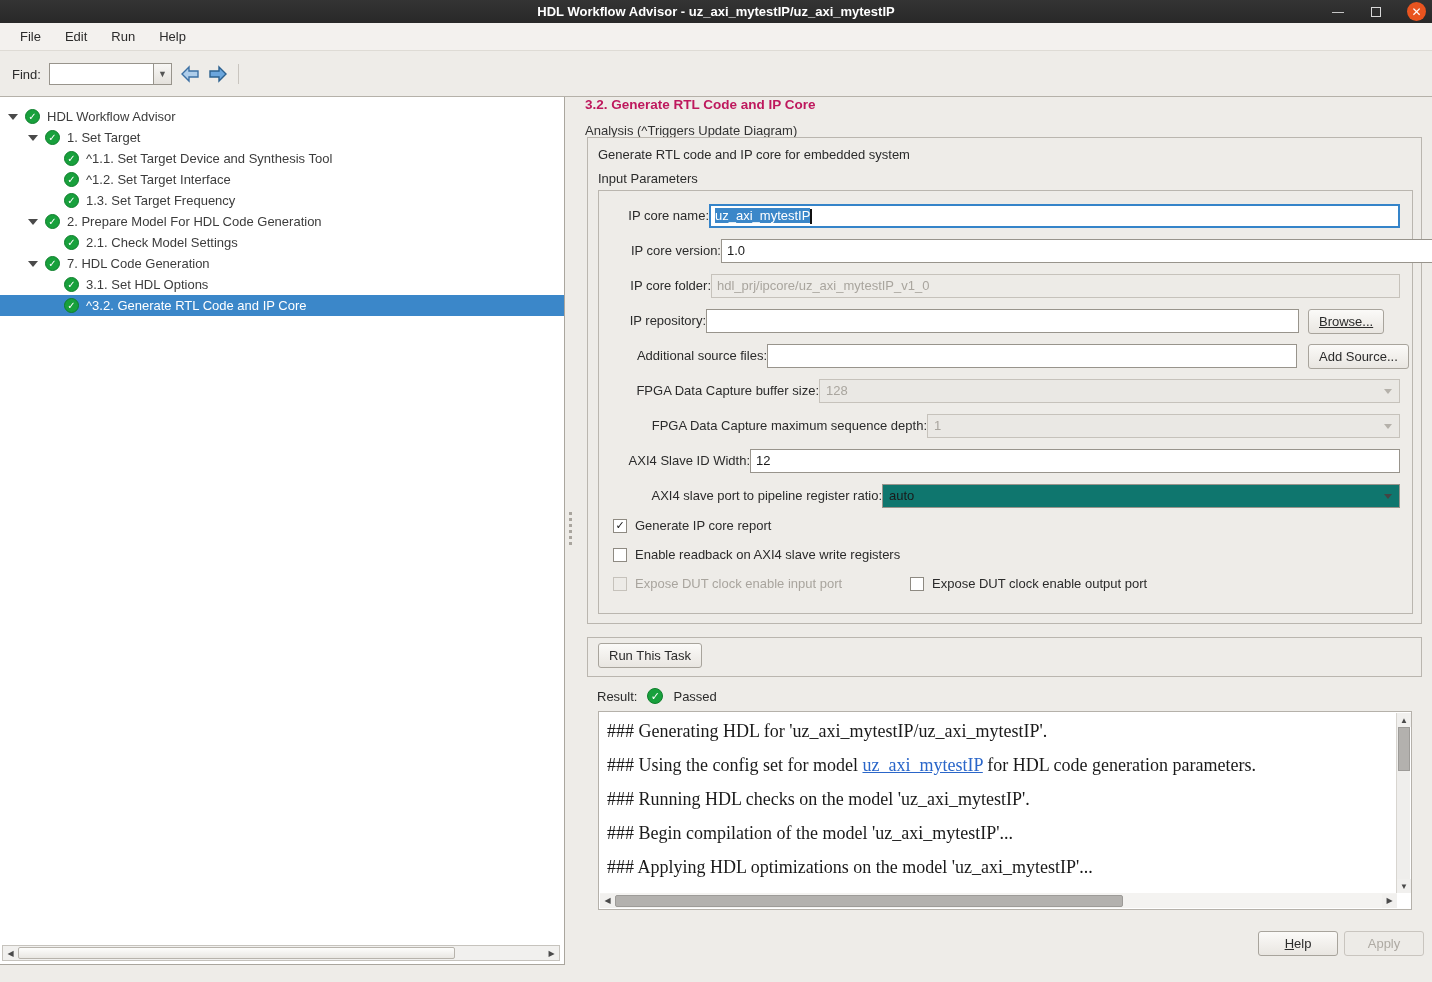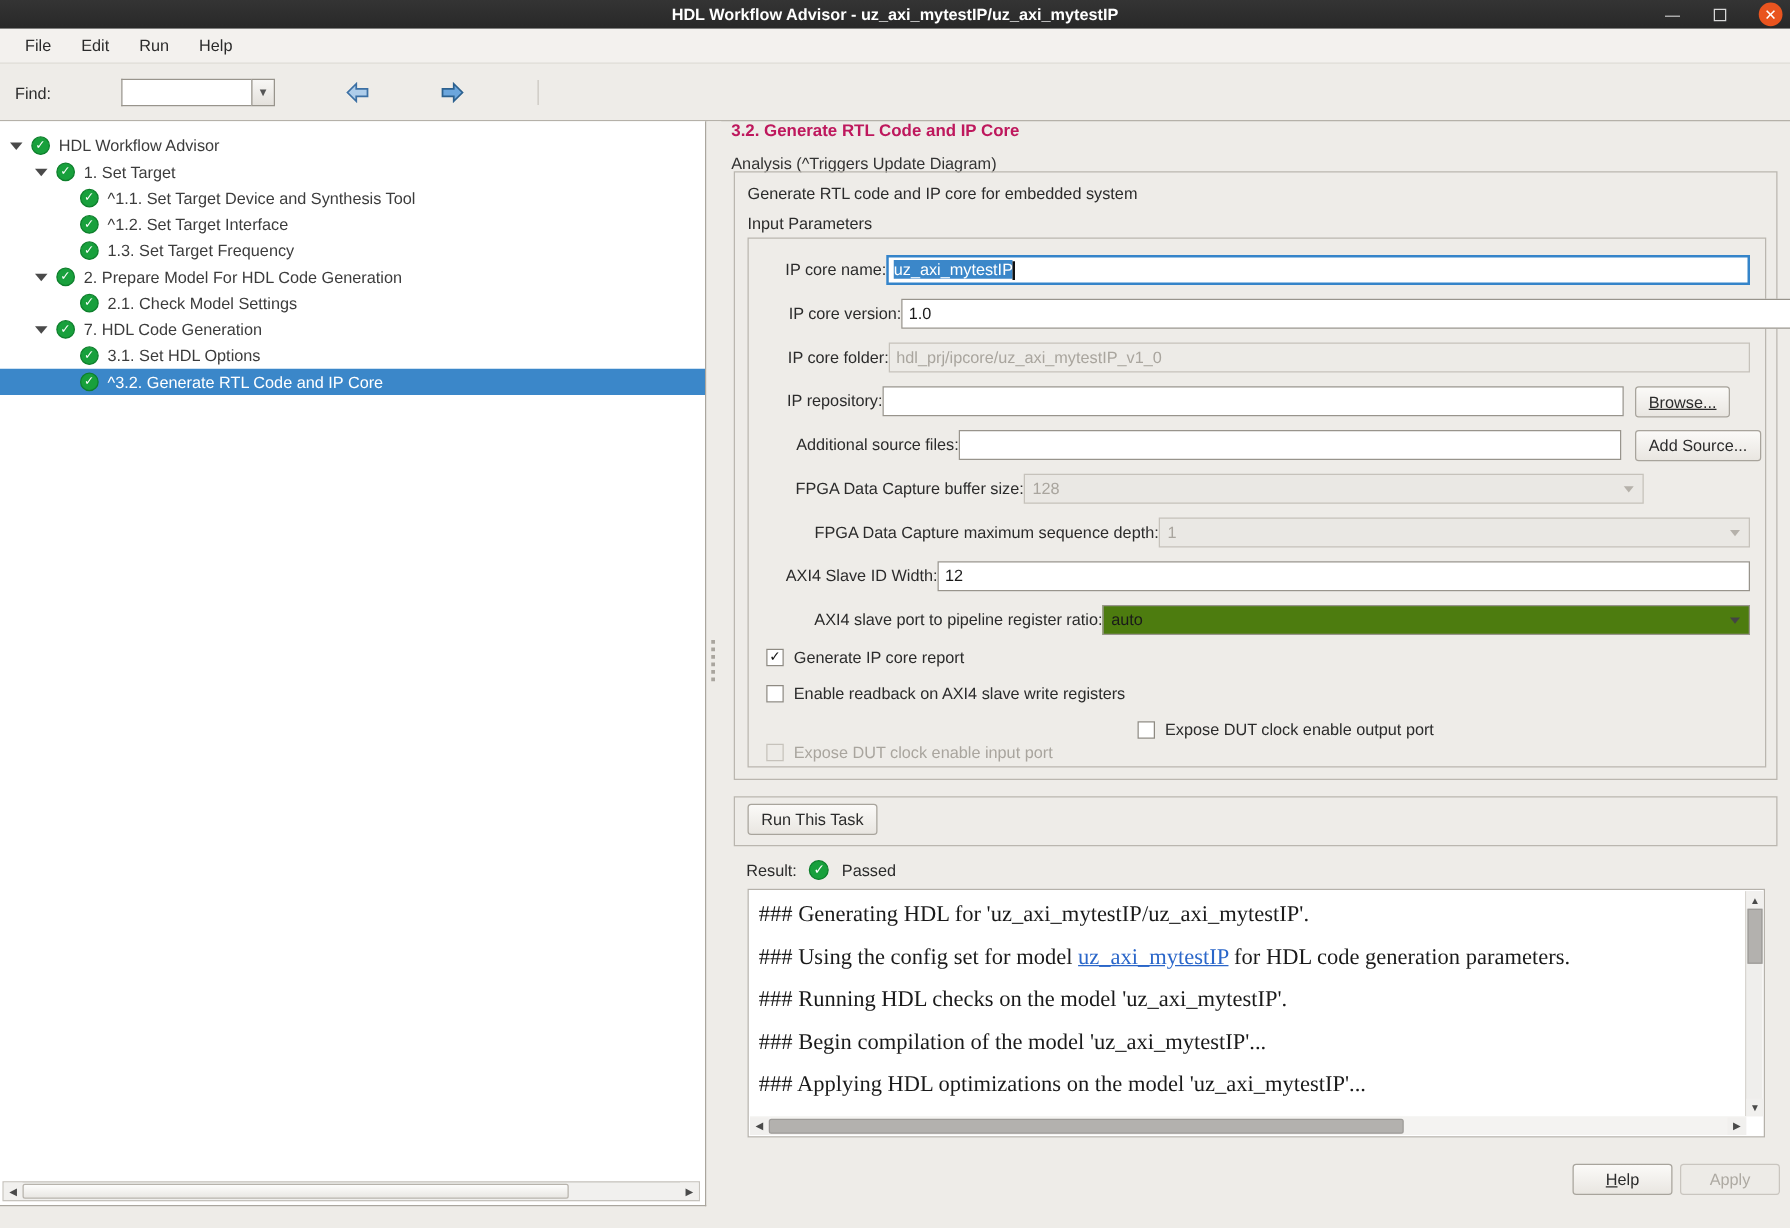--- a/index.html
+++ b/index.html
@@ -13,21 +13,21 @@
   .win-controls { position:absolute; right:6px; top:0; height:23px; display:flex; align-items:center; gap:26px; }
   .win-glyph { color:#d8d8d8; font-size:12px; width:14px; text-align:center; cursor:pointer; }
   .win-max { width:10px; height:10px; border:1.5px solid #d8d8d8; }
   .win-close { width:19px; height:19px; border-radius:50%; background:#e9541f; color:#fff; display:flex; align-items:center; justify-content:center; font-size:12px; font-weight:bold; cursor:pointer; }
 
   
   .menubar { position:absolute; left:0; top:23px; width:1432px; height:28px; background:#f3f1ee; border-bottom:1px solid #dedbd5; display:flex; align-items:center; padding-left:10px; gap:4px; }
   .menu-item { padding:3px 10px; color:#2b2b2b; cursor:pointer; }
 
   
-  .findbar { position:absolute; left:0; top:52px; width:1432px; height:45px; background:#eeece8; border-bottom:1px solid #b5b1a9; display:flex; align-items:center; padding-left:12px;gap:48px; }
+  .findbar { position:absolute; left:0; top:52px; width:1432px; height:45px; background:#eeece8; border-bottom:1px solid #b5b1a9; display:flex; align-items:center; padding-left:12px; }
   .find-label { margin-right:8px; }
   .find-combo { display:flex; height:22px; }
   .find-input { width:104px; height:22px; border:1px solid #98948c; border-right:none; background:#fff; padding:0 4px; font-family:inherit; font-size:13px; outline:none; }
   .find-drop { width:19px; height:22px; border:1px solid #98948c; background:linear-gradient(#f8f7f5,#e4e1dc); display:flex; align-items:center; justify-content:center; color:#555; font-size:9px; cursor:pointer; }
   .nav-arrow { margin-left:8px; cursor:pointer; display:flex; align-items:center; }
   .find-sep { width:1px; height:20px; background:#c9c5bf; margin-left:10px; }
 
   
   .tree-panel { position:absolute; left:0; top:97px; width:565px; height:868px; background:#fff; border-right:1px solid #aaa69e; border-bottom:1px solid #aaa69e; overflow:hidden; }
   .tree { position:absolute; left:0; top:9px; width:100%; }
@@ -62,21 +62,21 @@
   .params-label { position:absolute; left:10px; top:33px; }
   .inner-box { position:absolute; left:10px; top:52px; width:815px; height:424px; border:1px solid #bab6af; }
 
   .frow { position:absolute; height:24px; }
   .frow .flabel { position:absolute; top:4px; white-space:nowrap;margin-left:36px; }
   .tfield { position:absolute; top:0; height:24px; border:1px solid #98948c; background:#fff; padding:2px 5px; font-size:13px; line-height:18px; color:#1a1a1a; white-space:nowrap; overflow:hidden; }
   .tfield.focused { border:2px solid #3584c9; padding:1px 4px; }
   .tfield.disabled { background:#edebe7; border-color:#c6c2bb; color:#a9a59e; }
   .sel-text { background:#3b87c9; color:#fff; }
   .cursor-bar { display:inline-block; width:2px; height:15px; background:#111; vertical-align:middle; }
-  .combo { position:absolute; top:0; height:24px; border:1px solid #98948c; background:#4d7c0f; padding:2px 22px 2px 6px; line-height:18px; color:#1a1a1a; }
+  .combo { position:absolute; top:0; height:24px; border:1px solid #98948c; background:#0f766e; padding:2px 22px 2px 6px; line-height:18px; color:#1a1a1a; }
   .combo .carrow { position:absolute; right:7px; top:9px; width:0; height:0; border-left:4px solid transparent; border-right:4px solid transparent; border-top:5px solid #444; }
   .combo.disabled { background:#eae8e4; border-color:#c6c2bb; color:#a9a59e; }
   .combo.disabled .carrow { border-top-color:#b5b1aa; }
 
   .gtk-btn { position:absolute; height:25px; background:linear-gradient(#fbfaf8,#e9e6e1); border:1px solid #a8a49c; border-radius:3px; font-family:inherit; font-size:13px; color:#2b2b2b; padding:0 10px; cursor:pointer; }
   .gtk-btn.disabled { background:#edebe7; border-color:#c9c5bf; color:#aeaaa3; cursor:default; }
 
   .cbrow { position:absolute; display:flex; align-items:center; gap:8px; }
   .cbox { width:14px; height:14px; border:1px solid #8e8a82; background:#fff; flex:none; display:flex; align-items:center; justify-content:center; font-size:11px; color:#111; cursor:pointer; }
   .cbrow.disabled .cbox { border-color:#c6c2bb; background:#edebe7; cursor:default; }
@@ -254,21 +254,21 @@
         </div>
 
         <div class="frow" style="left:0; top:153px; width:815px;">
           <span class="flabel" style="right:647px;">Additional source files:</span>
           <span class="tfield" style="left:168px; width:530px;"></span>
           <button class="gtk-btn" style="left:709px; top:0;">Add Source...</button>
         </div>
 
         <div class="frow" style="left:0; top:188px; width:815px;">
           <span class="flabel" style="right:595px;">FPGA Data Capture buffer size:</span>
-          <span class="combo disabled" style="left:220px; width:496px;"><span>128</span><span class="carrow"></span></span>
+          <span class="combo disabled" style="left:220px; width:581px;"><span>128</span><span class="carrow"></span></span>
         </div>
 
         <div class="frow" style="left:0; top:223px; width:815px;">
           <span class="flabel" style="right:487px;">FPGA Data Capture maximum sequence depth:</span>
           <span class="combo disabled" style="left:328px; width:473px;"><span>1</span><span class="carrow"></span></span>
         </div>
 
         <div class="frow" style="left:0; top:258px; width:815px;">
           <span class="flabel" style="right:664px;">AXI4 Slave ID Width:</span>
           <span class="tfield" style="left:151px; width:650px;">12</span>
@@ -282,21 +282,21 @@
         <div class="cbrow checked" style="left:14px; top:327px;">
           <span class="cbox">✓</span>
           <span class="cblabel">Generate IP core report</span>
         </div>
 
         <div class="cbrow" style="left:14px; top:356px;">
           <span class="cbox"></span>
           <span class="cblabel">Enable readback on AXI4 slave write registers</span>
         </div>
 
-        <div class="cbrow disabled" style="left:14px; top:403px;text-align:right;">
+        <div class="cbrow disabled" style="left:14px; top:385px;text-align:right;">
           <span class="cbox"></span>
           <span class="cblabel">Expose DUT clock enable input port</span>
         </div>
 
         <div class="cbrow" style="left:311px; top:385px;">
           <span class="cbox"></span>
           <span class="cblabel">Expose DUT clock enable output port</span>
         </div>
 
       </div>

